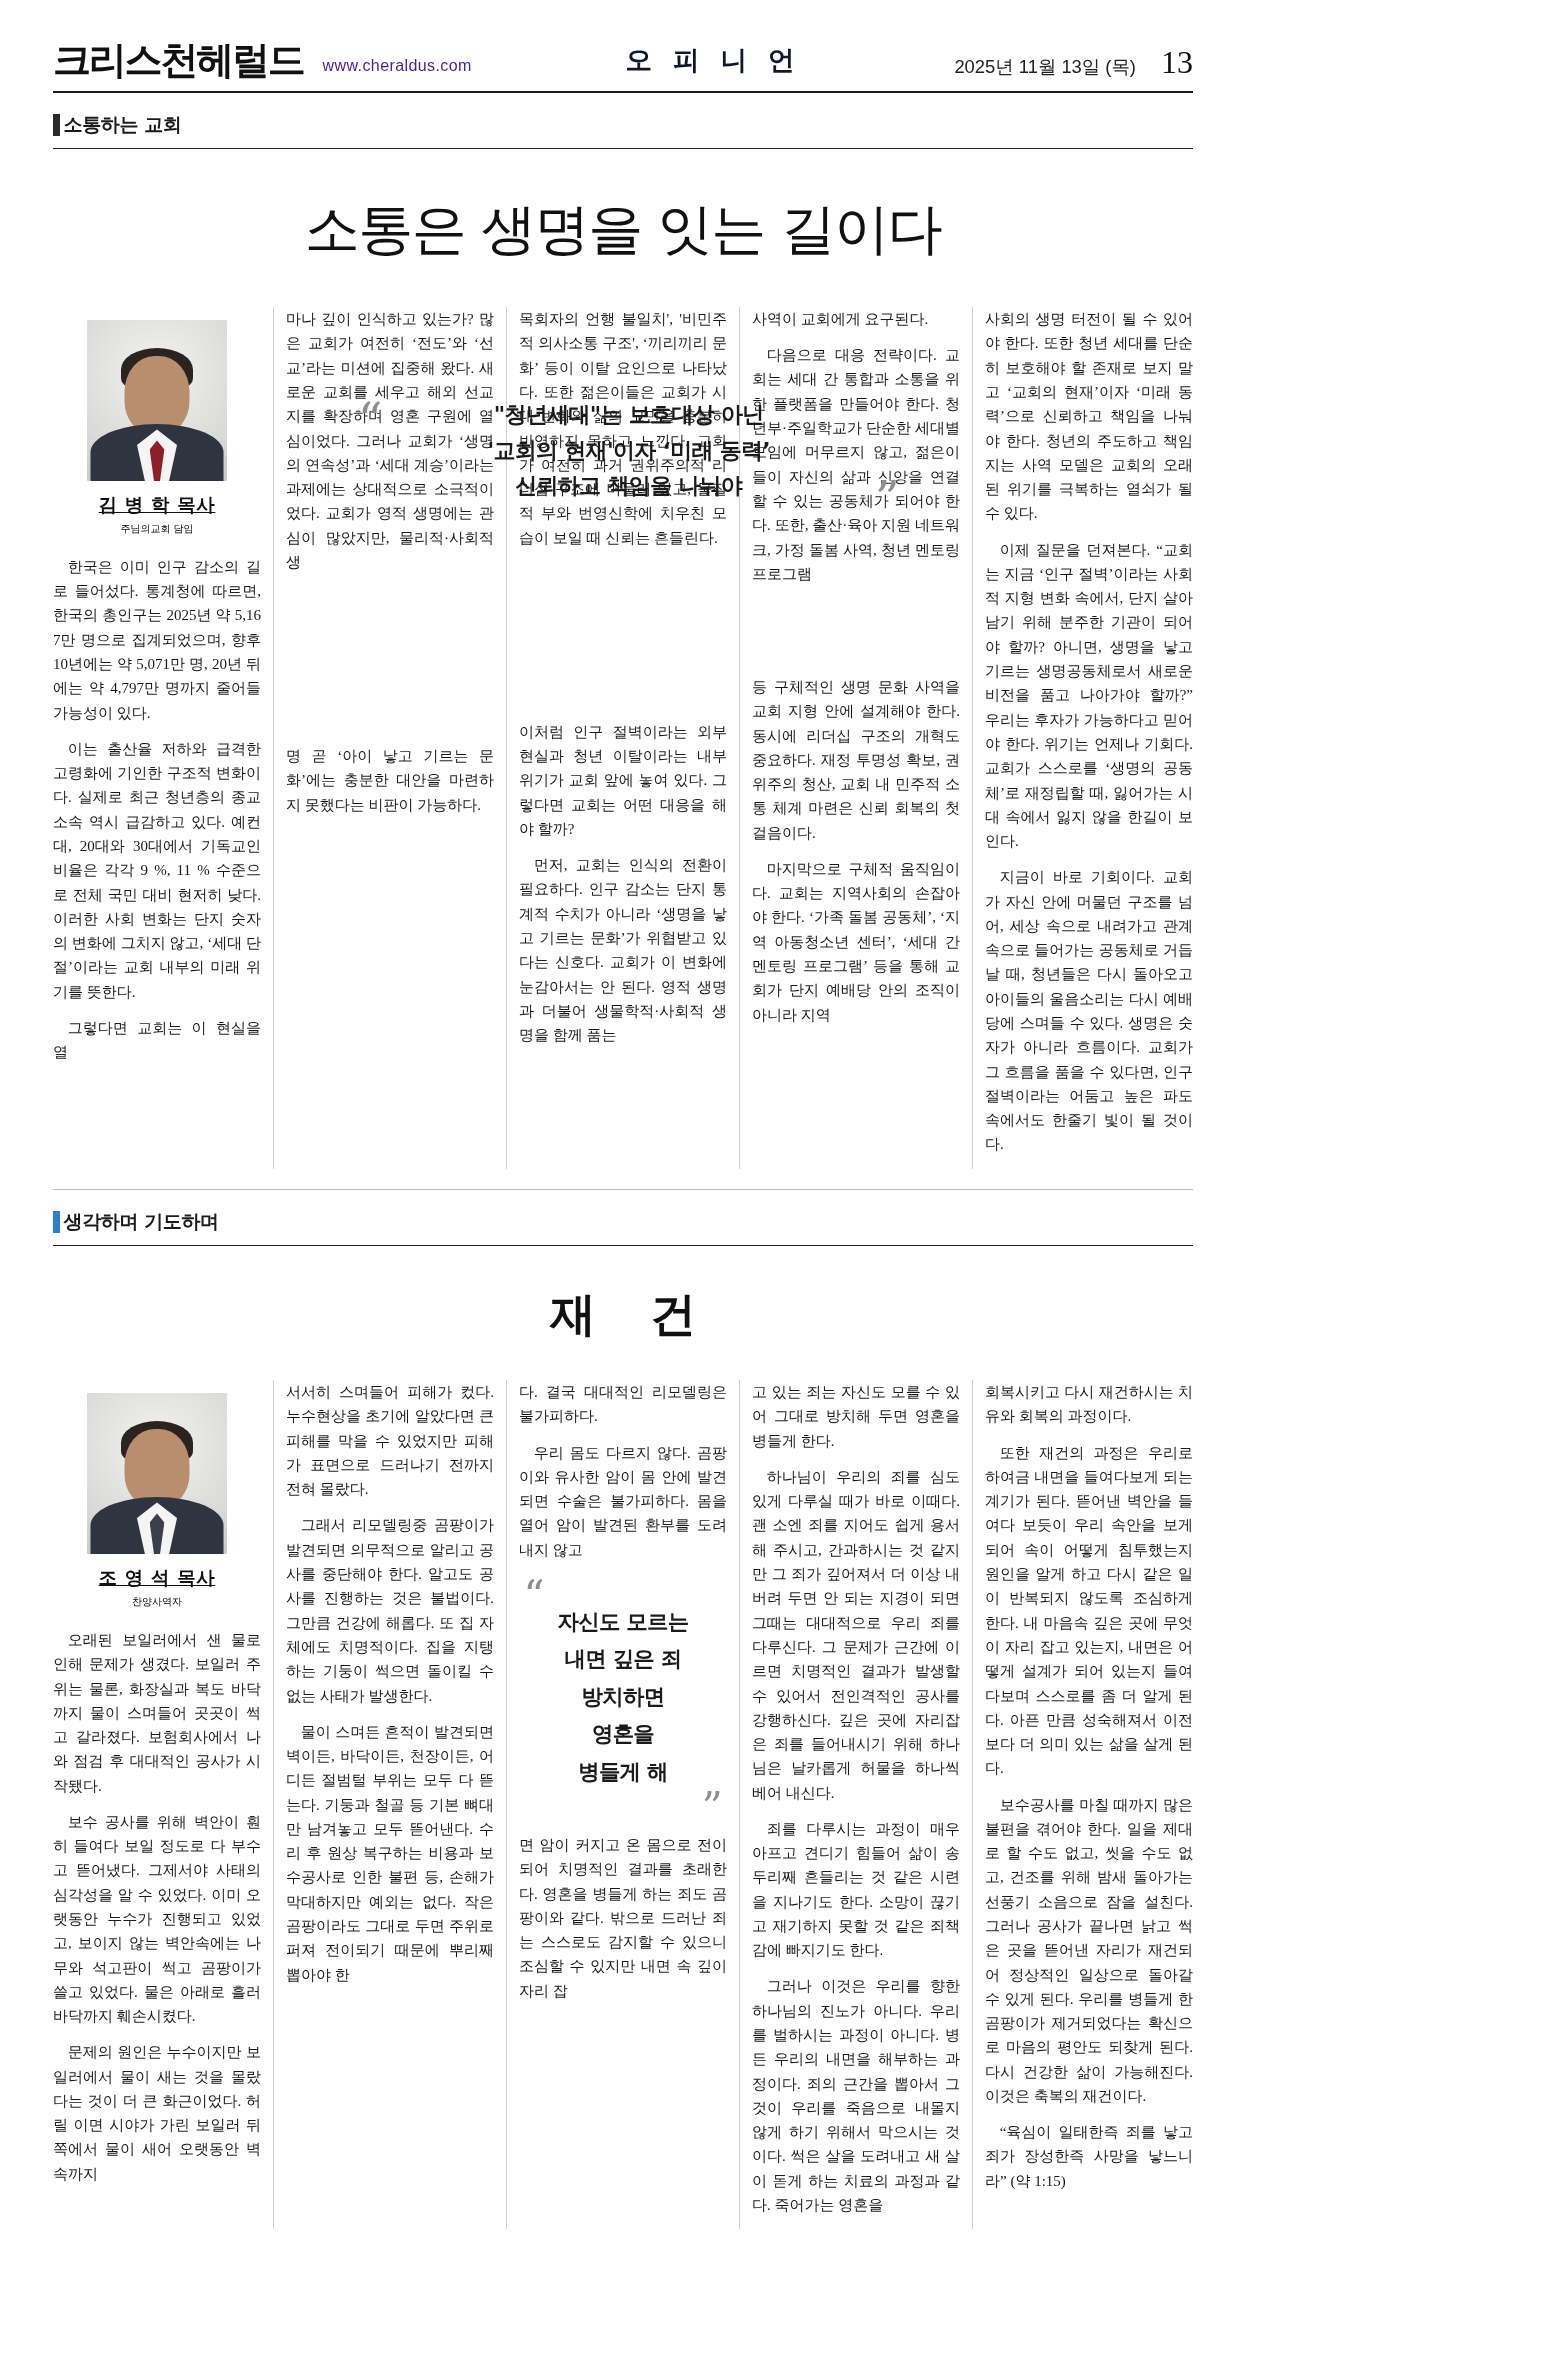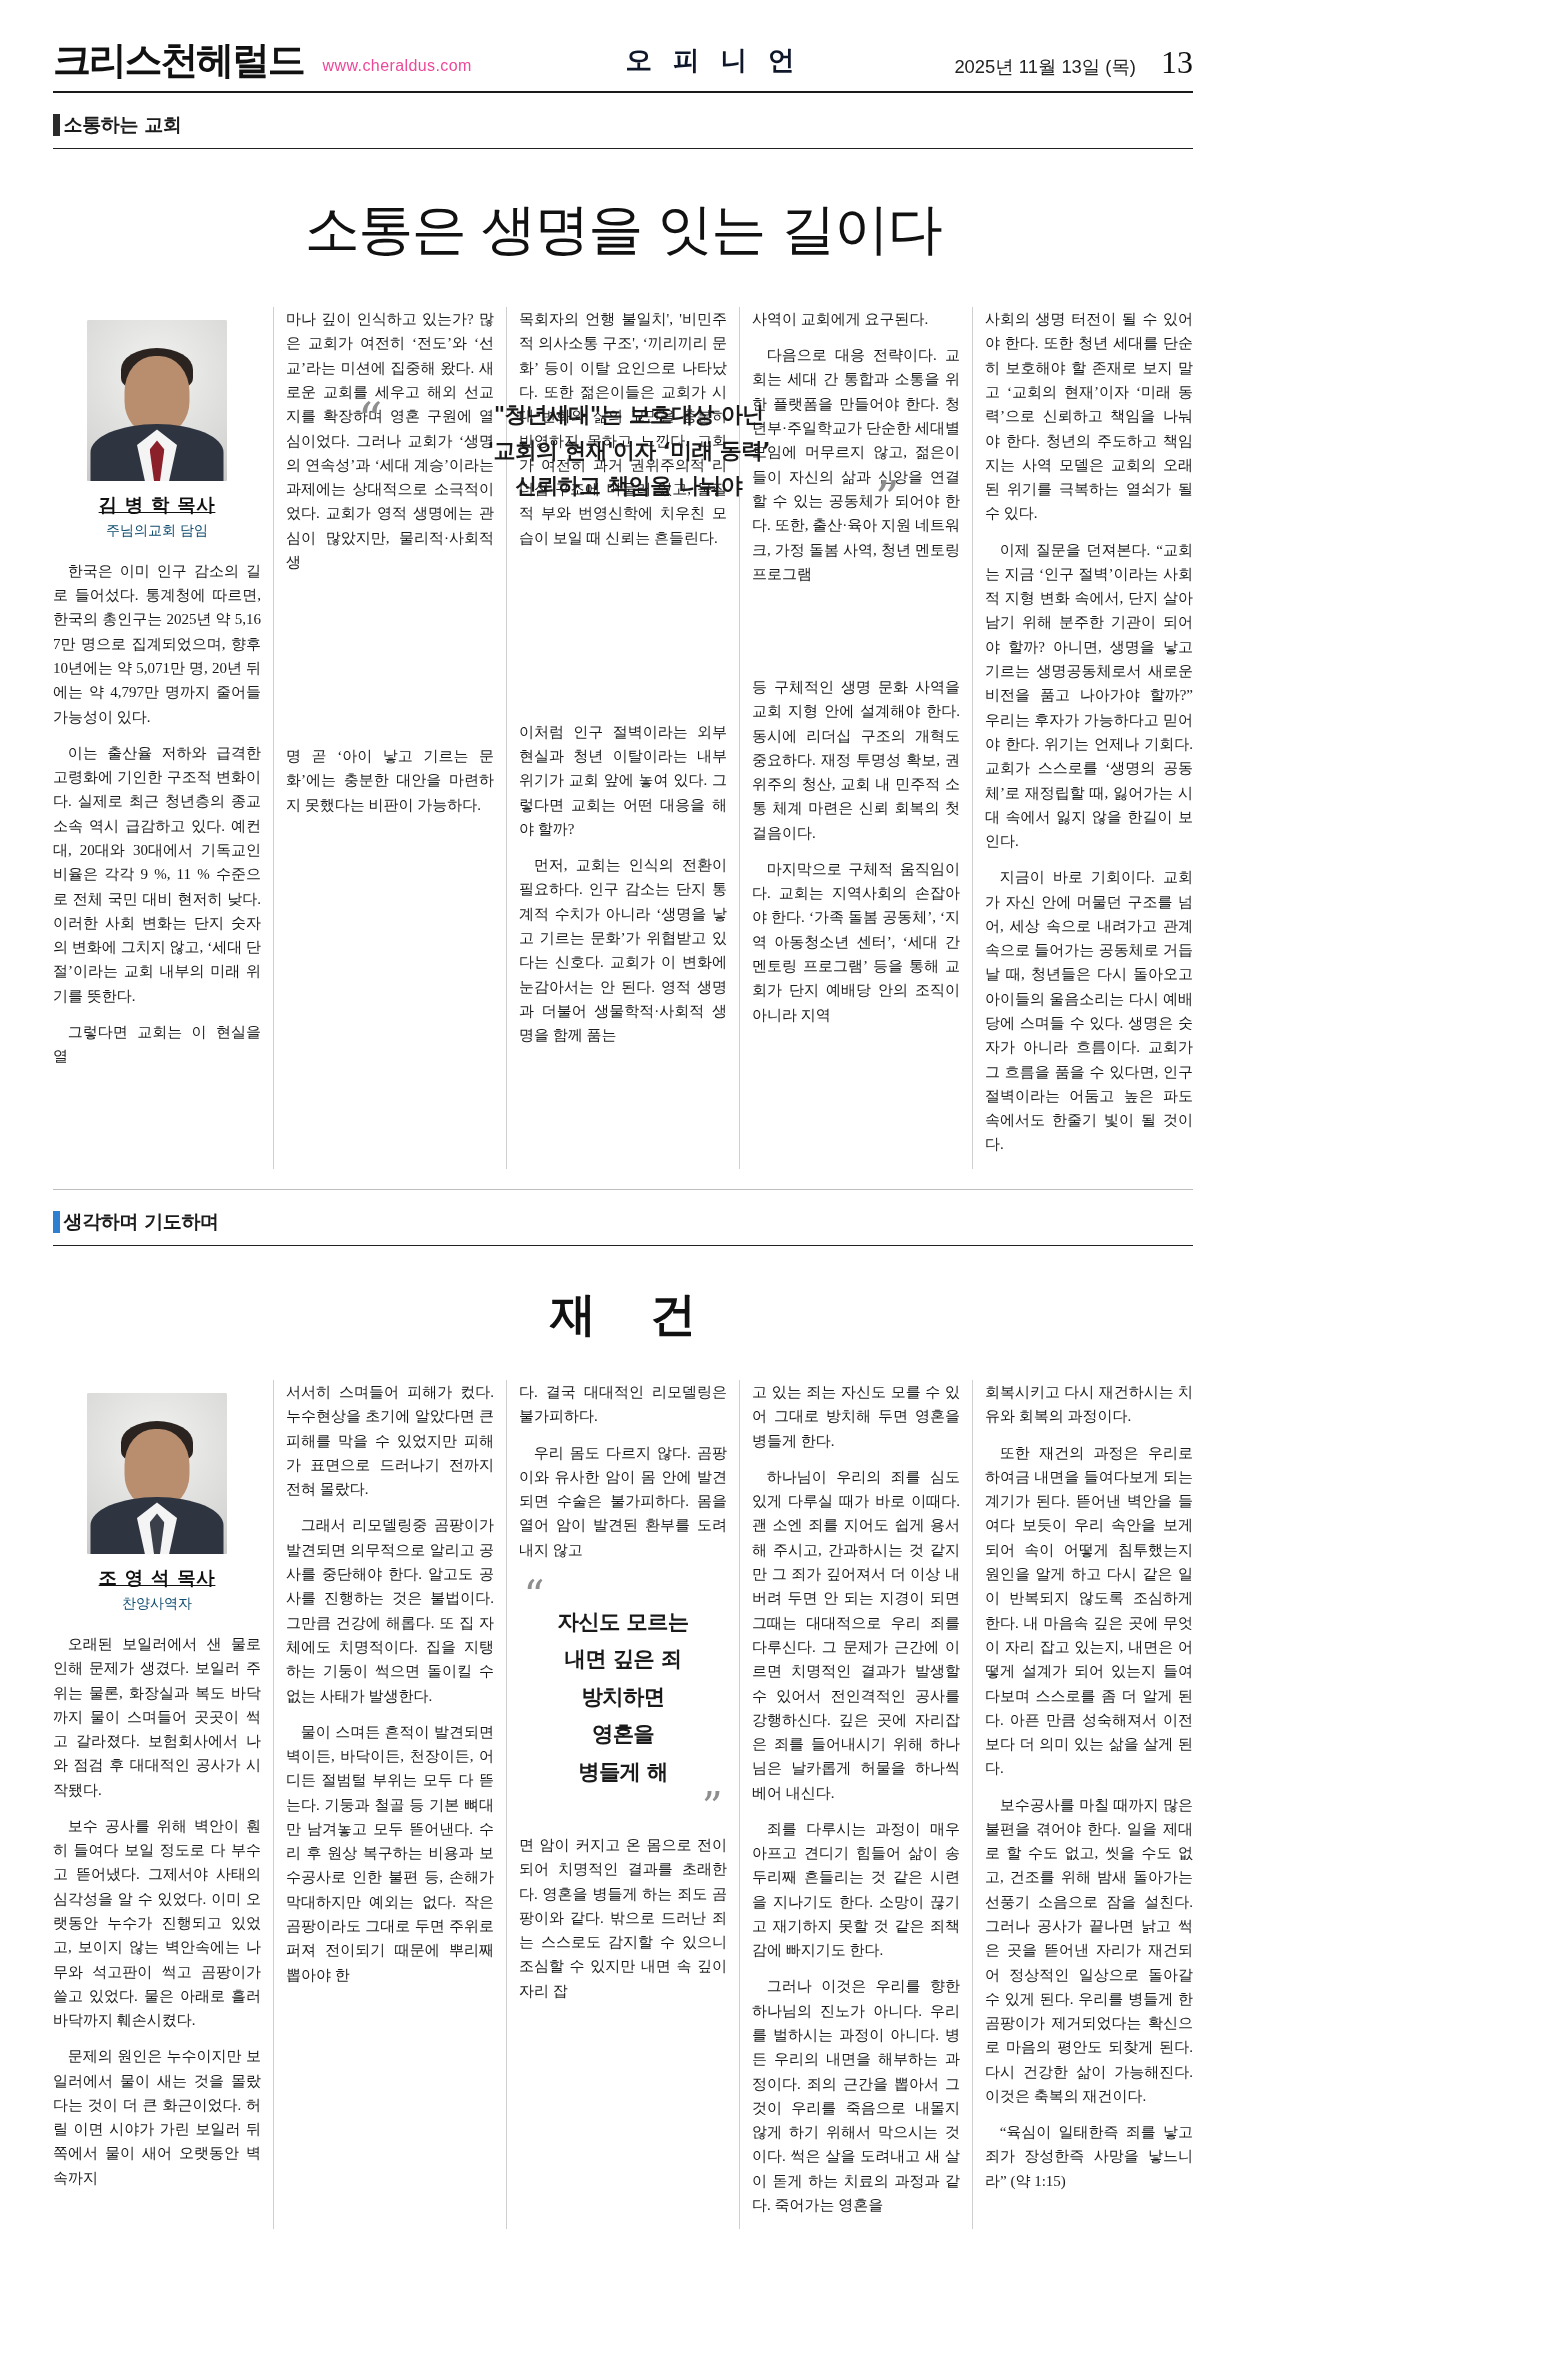--- a/index.html
+++ b/index.html
@@ -31,21 +31,21 @@
     font-size: 38px;
     letter-spacing: -2.2px;
     color: #111;
     line-height: 1;
     padding-bottom: 1.5px;
     white-space: nowrap;
   }
   .logo-url {
     font-family: "Liberation Sans", sans-serif;
     font-size: 16px;
-    color: #ec4899;
+    color: #4c1d95;
     padding-bottom: 5.9px;
     letter-spacing: 0.4px;
   }
   .masthead-center {
     flex: 1;
     text-align: center;
     font-family: "DejaVu Sans", sans-serif;
     font-size: 26.5px;
     font-weight: 600;
     letter-spacing: 5.9px;
@@ -203,22 +203,22 @@
   .author-name {
     font-family: "DejaVu Sans", sans-serif;
     font-size: 18.4px;
     font-weight: 700;
     color: #111;
     letter-spacing: 0.7px;
     text-decoration: underline;
   }
   .author-role {
     font-family: "Liberation Sans", sans-serif;
-    font-size: 14px;
-    color: #0c4a6e;
+    font-size: 10px;
+    color: #000000;
     margin-top: 5.2px;
   }
 
   
   .pullquote {
     grid-column: 2 / 5;
     margin: 10.3px 0 16px 0;
     padding: 10.3px 0 14.7px 0;
     position: relative;
     text-align: center;

